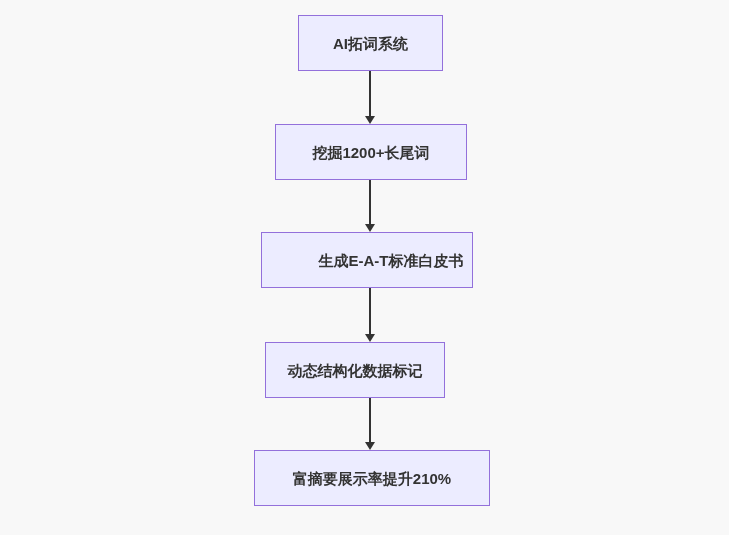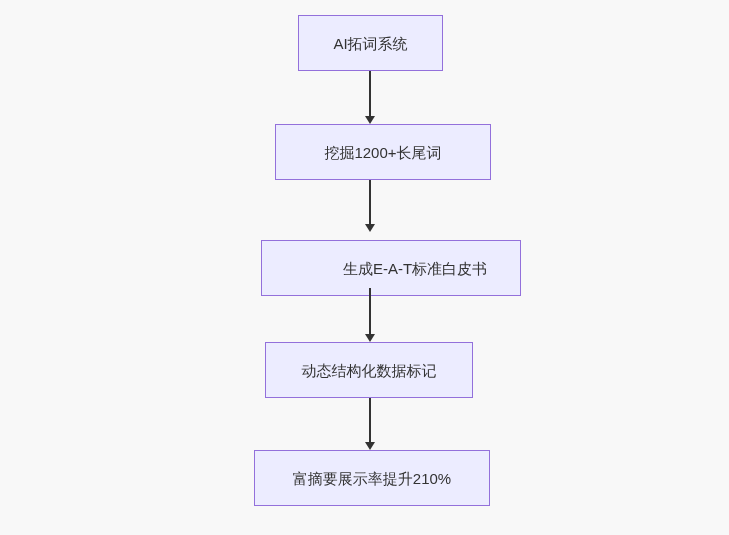--- a/index.html
+++ b/index.html
@@ -7,20 +7,21 @@
   html, body {
     font-family: "Liberation Sans", "DejaVu Sans", sans-serif;
   }
 
   .canvas {
     position: relative;
     width: 729px;
     height: 535px;
     background: #f8f8f8;
     overflow: hidden;
+    font-weight: bold;
   }
 
   
   .node {
     position: absolute;
     height: 56px;
     background: #ececff;
     border: 1.5px solid #9370db;
     display: flex;
     align-items: center;
@@ -28,23 +29,23 @@
   }
 
   .node-label {
     font-size: 15px;
     color: #333333;
     white-space: nowrap;
     line-height: 1;
   }
 
   .node-1 { left: 298px; top: 15px;  width: 145px; }
-  .node-2 { left: 275px; top: 124px; width: 216px; }
-  .node-3 { left: 261px; top: 240px; width: 260px; padding-left: 48px; }
-  .node-4 { left: 265px; top: 342px; width: 208px; }
+  .node-2 { left: 275px; top: 124px; width: 192px; }
+  .node-3 { left: 261px; top: 232px; width: 212px; padding-left: 48px; }
+  .node-4 { left: 265px; top: 342px; width: 180px; }
   .node-5 { left: 254px; top: 450px; width: 236px; }
 
   
   .arrow {
     position: absolute;
     left: 365px;      
     width: 10px;
   }
 
   .arrow-1 { top: 71px;  height: 53px; }

